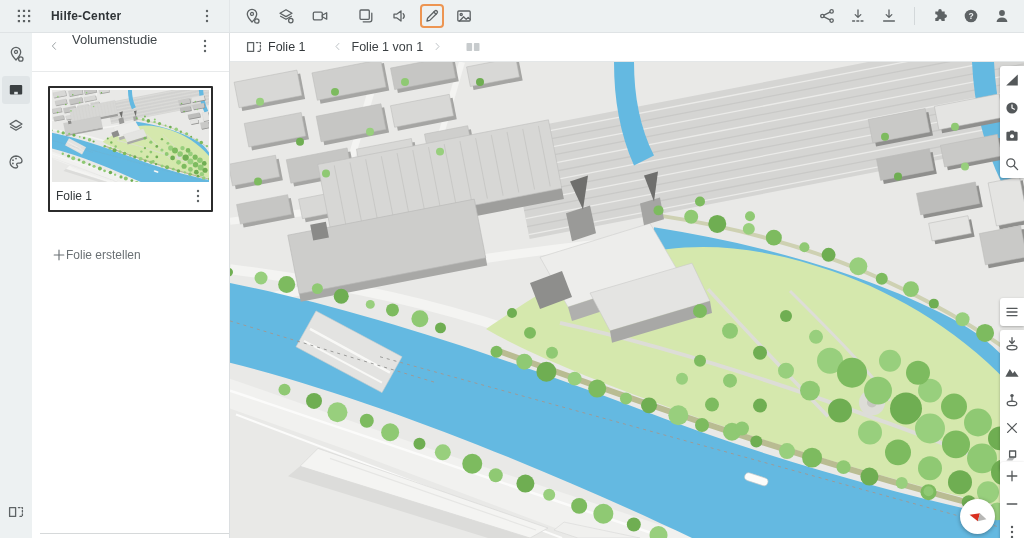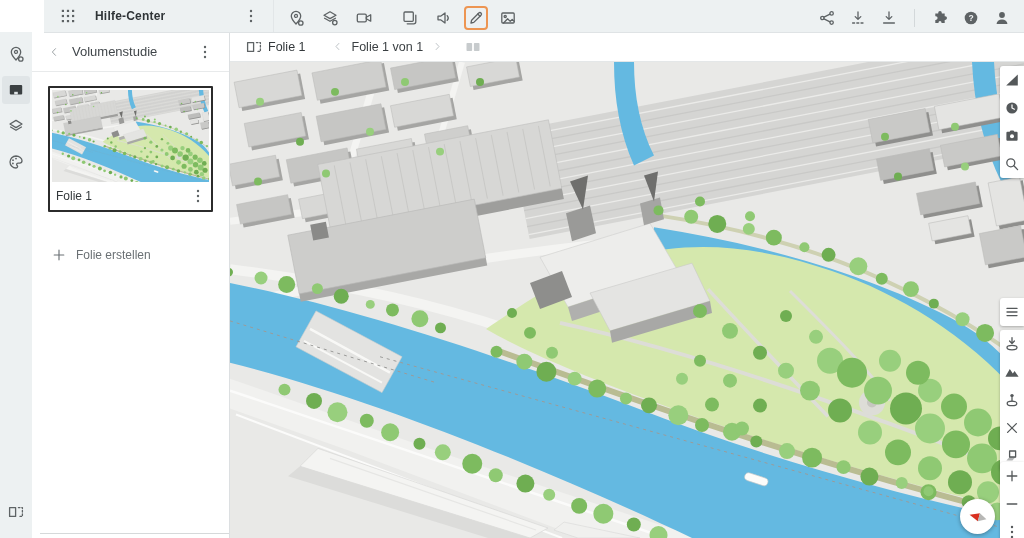--- a/index.html
+++ b/index.html
@@ -2,45 +2,45 @@
 <html><head>
 <meta charset="utf-8">
 <style>
   html,body{margin:0;padding:0;}
   body{width:1024px;height:538px;overflow:hidden;position:relative;background:#fff;
        font-family:"Liberation Sans",sans-serif;color:#2f3437;
        --accent:#ED9552;--topbar:#EDF1F2;--icon:#5E6365;}
   .ic{width:16px;height:16px;stroke:currentColor;fill:none;stroke-width:1.3;stroke-linecap:round;stroke-linejoin:round;display:block;}
   .ibtn{width:28px;height:28px;display:flex;align-items:center;justify-content:center;color:var(--icon);cursor:pointer;flex:none;background:none;border:none;padding:0;}
   
-  .topbar{position:absolute;top:0;left:0;right:0;height:32px;background:var(--topbar);border-bottom:1px solid #dfe3e5;display:flex;align-items:flex-end;z-index:5;margin-left:44px;}
+  .topbar{position:absolute;top:0;left:0;right:0;height:32px;background:var(--topbar);border-bottom:1px solid #dfe3e5;display:flex;align-items:center;z-index:5;}
   .tb-left{width:230px;flex:none;display:flex;align-items:center;padding:0 8px 0 10px;box-sizing:border-box;border-right:1px solid #e2e6e8;height:100%;}
   .tb-title{font-size:12px;font-weight:bold;margin-left:13px;letter-spacing:.2px;}
   .sp{flex:1;}
   .tools{display:flex;align-items:center;margin-left:8px;gap:6px;}
   .tools .grp2{margin-left:12px;}
   .ibtn.active{border:2px solid var(--accent);border-radius:4px;width:24px;height:24px;}
   .tb-right{display:flex;align-items:center;margin-left:auto;padding-right:8px;gap:3px;}
   .vdiv{width:1px;height:18px;background:#d3d8da;margin:0 8px;flex:none;}
   
   .strip{position:absolute;top:32px;left:0;width:32px;bottom:0;background:var(--topbar);display:flex;flex-direction:column;align-items:center;padding-top:4px;box-sizing:border-box;z-index:4;}
   .strip-item{width:28px;height:28px;margin:4px 0;border-radius:3px;display:flex;align-items:center;justify-content:center;color:var(--icon);cursor:pointer;}
   .strip-item.selected{background:#e0e5e7;color:#3b4042;}
   .strip-bottom{position:absolute;bottom:8px;}
   
   .panel{position:absolute;top:32px;left:32px;width:198px;bottom:0;background:#fff;border-right:1px solid #dcdfe1;box-sizing:border-box;z-index:4;}
-  .panel-head{height:40px;display:flex;align-items:center;padding:0 10px 0 12px;border-bottom:1px solid #e8eaeb;box-sizing:border-box;}
+  .panel-head{height:40px;display:flex;padding:0 10px 0 12px;border-bottom:1px solid #e8eaeb;box-sizing:border-box;}
   .panel-title{font-size:13px;color:#40464a;margin-left:8px;}
   .panel-body{padding:14px 16px;}
   .slide-card{width:161px;border:2px solid #2b2b2b;border-radius:1px;background:#fff;cursor:pointer;}
   .thumb{width:157px;height:92px;display:block;margin:2px;background:#e9e9e7;}
   .card-row{display:flex;align-items:center;height:24px;padding:0 2px 2px 6px;}
   .card-label{font-size:12px;color:#33383b;flex:1;}
   .create-row{display:flex;align-items:center;margin-top:36px;color:#6a7074;cursor:pointer;padding-left:4px;}
-  .create-label{font-size:12px;margin-left:10px;}
+  .create-label{font-size:12px;}
   .panel-footline{position:absolute;bottom:4px;left:8px;right:0;height:1px;background:#d6d9da;}
   
   .main{position:absolute;top:32px;left:230px;right:0;bottom:0;}
   .slidebar{height:30px;background:#fff;display:flex;align-items:center;padding-left:12px;border-bottom:1px solid #e4e7e8;box-sizing:border-box;}
   .sb-label{font-size:12.5px;color:#33383b;margin:0 4px 0 2px;}
   .sb-pager{font-size:12.5px;color:#3a3f42;margin:1px 4px;}
   .chev{color:#b6bcbf;}
   .present{margin-left:12px;color:#c7cbcd;}
   .mapwrap{position:absolute;top:30px;left:0;right:0;bottom:0;overflow:hidden;background:#e9e9e7;}
   .scene{width:100%;height:100%;display:block;cursor:grab;}

